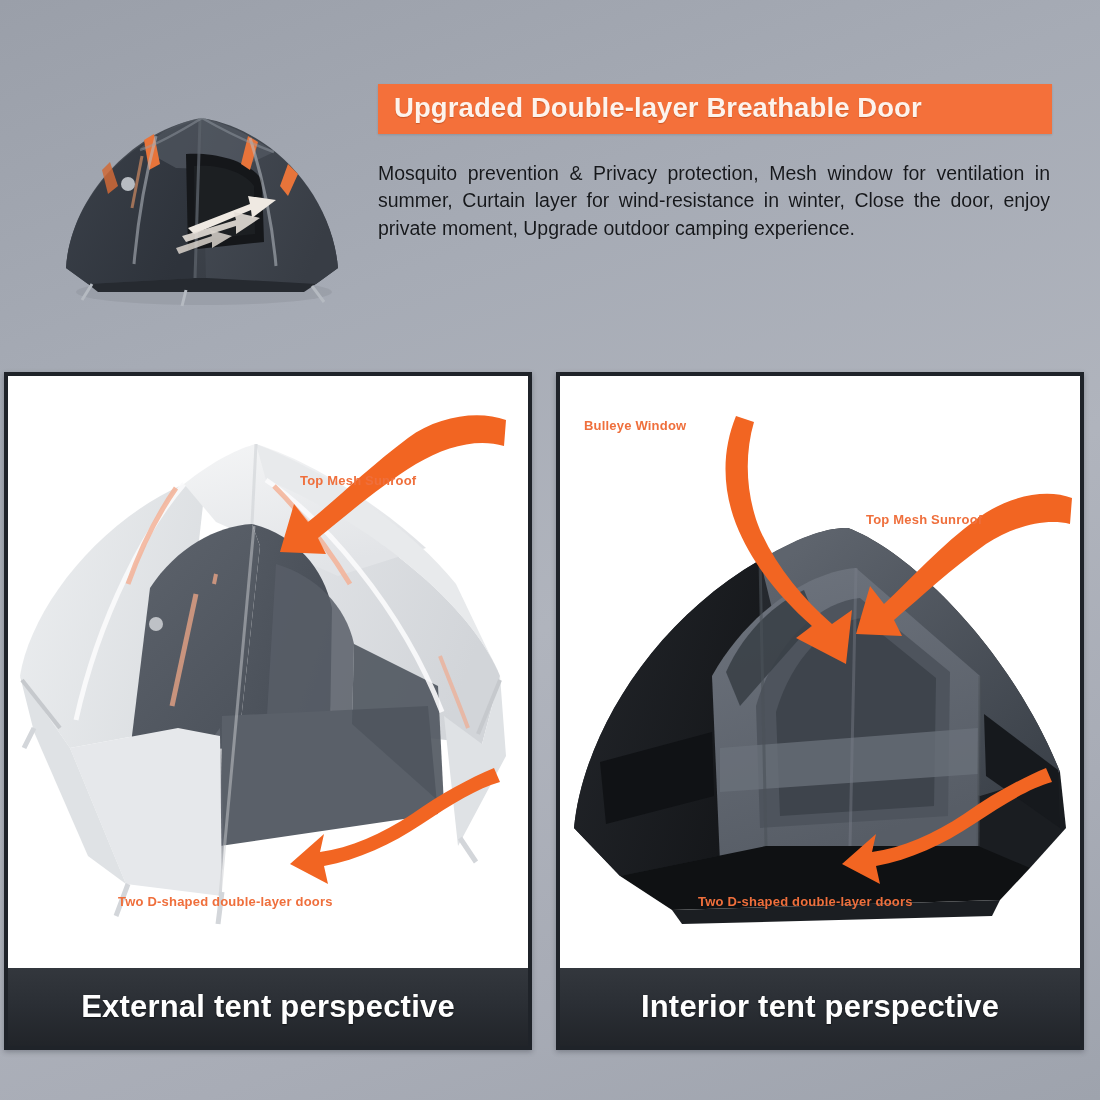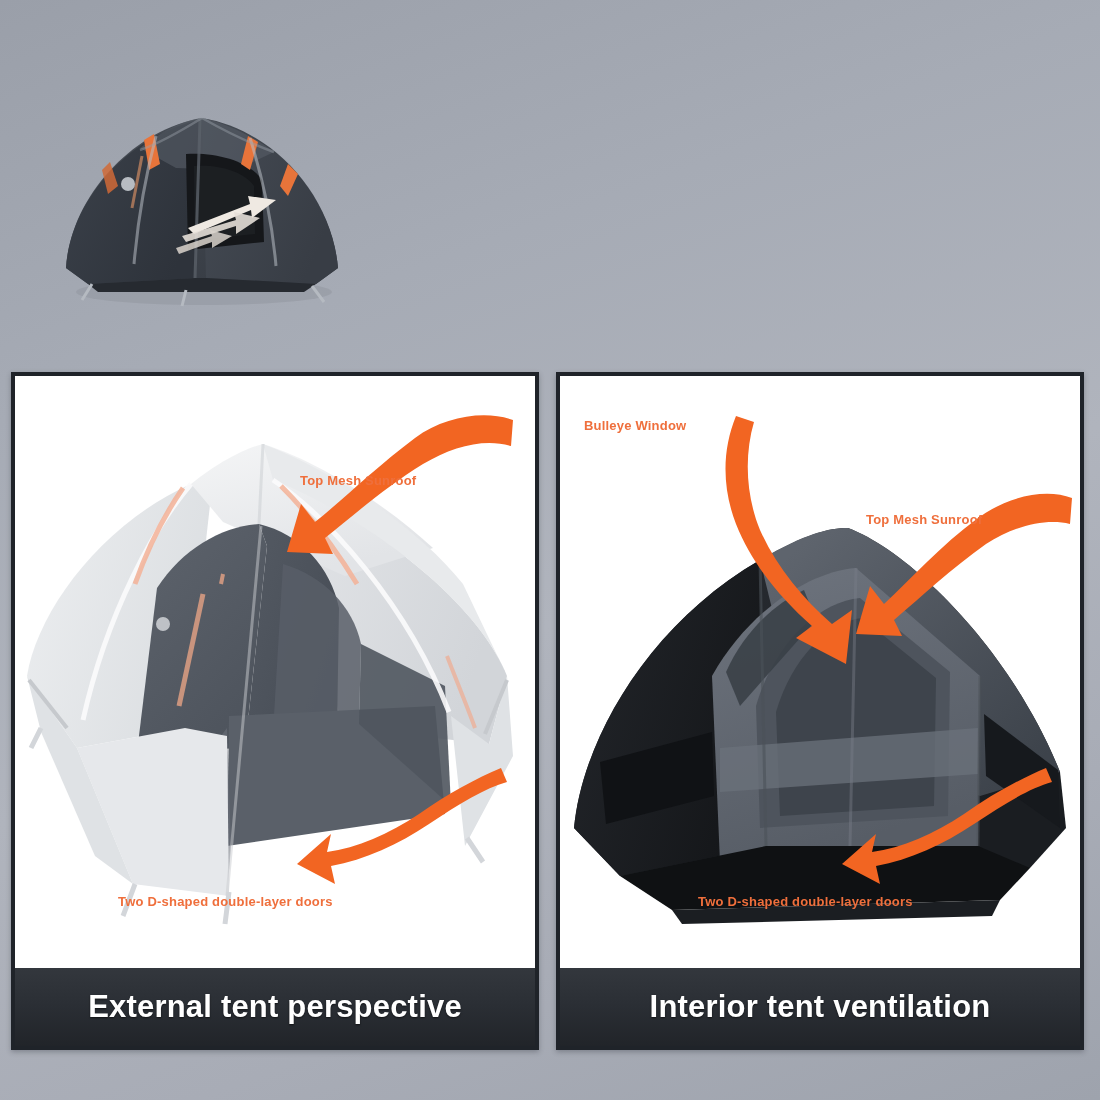--- a/index.html
+++ b/index.html
@@ -40,21 +40,21 @@
   }
 
   
   .panel {
     position:absolute; top:372px; width:528px; height:678px;
     background:#ffffff;
     border:4px solid #1f2329;
     box-shadow:0 2px 5px rgba(40,44,52,.32);
     overflow:hidden;
   }
-  #panel-external { left:11px; }
+  #panel-external { left:4px; }
   #panel-interior { left:556px; }
 
   .panel-stage { position:absolute; left:0; top:0; width:100%; height:592px; background:#fff; }
   .panel-stage svg { display:block; width:100%; height:100%; }
 
   .caption-bar {
     position:absolute; left:0; bottom:0; width:100%; height:78px;
     background:linear-gradient(180deg,#33373d 0%,#2b2f35 45%,#212429 100%);
     display:flex; align-items:center; justify-content:center;
   }
@@ -132,20 +132,24 @@
 
       <path d="M52 206 L160 200 L170 200 L280 206 L268 214 L62 214 Z" fill="#262a30"></path>
 
       <path d="M56 206 L46 222" stroke="#b5bac1" stroke-width="3" fill="none"></path>
       <path d="M276 208 L288 224" stroke="#b5bac1" stroke-width="3" fill="none"></path>
       <path d="M150 212 L146 228" stroke="#b5bac1" stroke-width="3" fill="none"></path>
     </svg>
   </div>
 
   <div id="header-block">
+    <div id="title-bar">
+      <div class="title-text">Upgraded Double-layer Breathable Door</div>
+    </div>
+    <div id="desc-text">Mosquito prevention &amp; Privacy protection, Mesh window for ventilation in summer, Curtain layer for wind-resistance in winter, Close the door, enjoy private moment, Upgrade outdoor camping experience.</div>
   </div>
 </div>
 
 <div class="panel" id="panel-external">
   <div class="panel-stage">
     <svg viewBox="0 0 520 592">
       <defs>
         <linearGradient id="exFlyL" x1="0" y1="0" x2="1" y2="0.4">
           <stop offset="0" stop-color="#eceef0"></stop>
             <stop offset="1" stop-color="#dcdfe2"></stop>
@@ -291,21 +295,21 @@
       <path d="M512 122 C486 112 448 120 418 142 C380 170 352 202 324 228
                L310 210 L296 258 L342 260 L334 244
                C362 220 392 192 426 168 C454 150 486 142 510 148 Z" fill="#f26522"></path>
 
       <path d="M486 392 C462 402 432 418 404 438 C374 458 342 472 312 476
                L316 458 L282 488 L320 508 L316 490
                C350 484 384 468 414 448 C444 428 470 412 492 406 Z" fill="#f26522"></path>
     </svg>
   </div>
   <div class="caption-bar">
-    <span class="caption-text">Interior tent ventilation</span>
+    <span class="caption-text">Interior tent perspective</span>
   </div>
 </div>
 
 <div class="anno" id="lbl-ext-sunroof">Top Mesh Sunroof</div>
 <div class="anno" id="lbl-ext-doors">Two D-shaped double-layer doors</div>
 <div class="anno" id="lbl-int-bulleye">Bulleye Window</div>
 <div class="anno" id="lbl-int-sunroof">Top Mesh Sunroof</div>
 <div class="anno" id="lbl-int-doors">Two D-shaped double-layer doors</div>
 
 </body></html>

